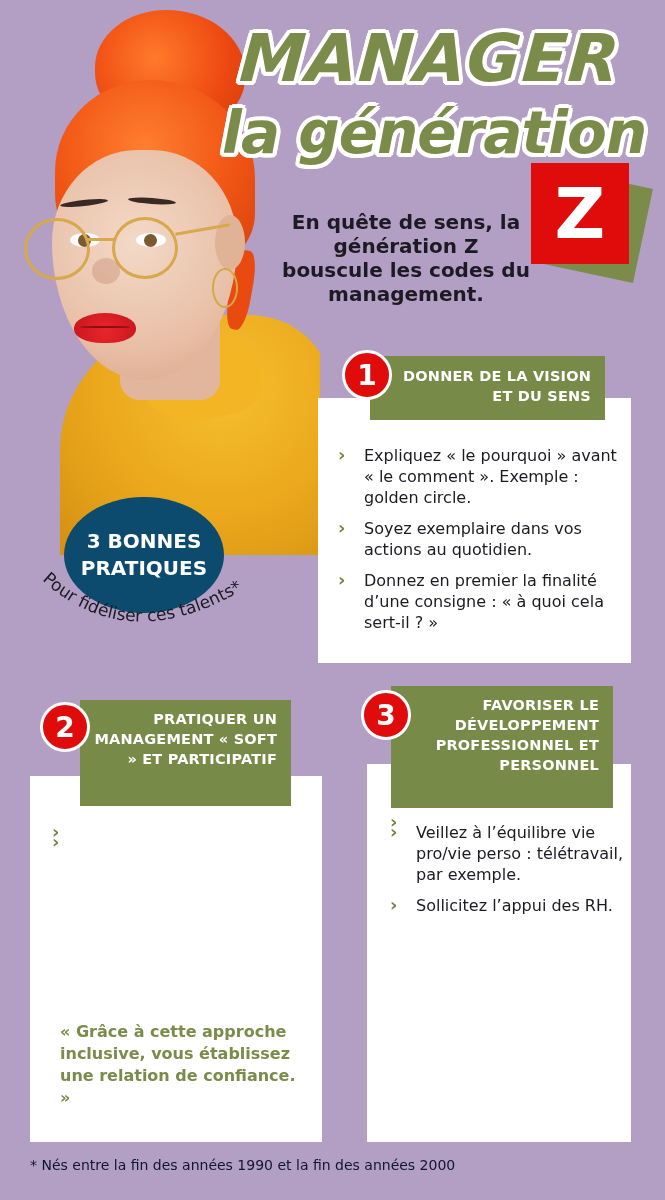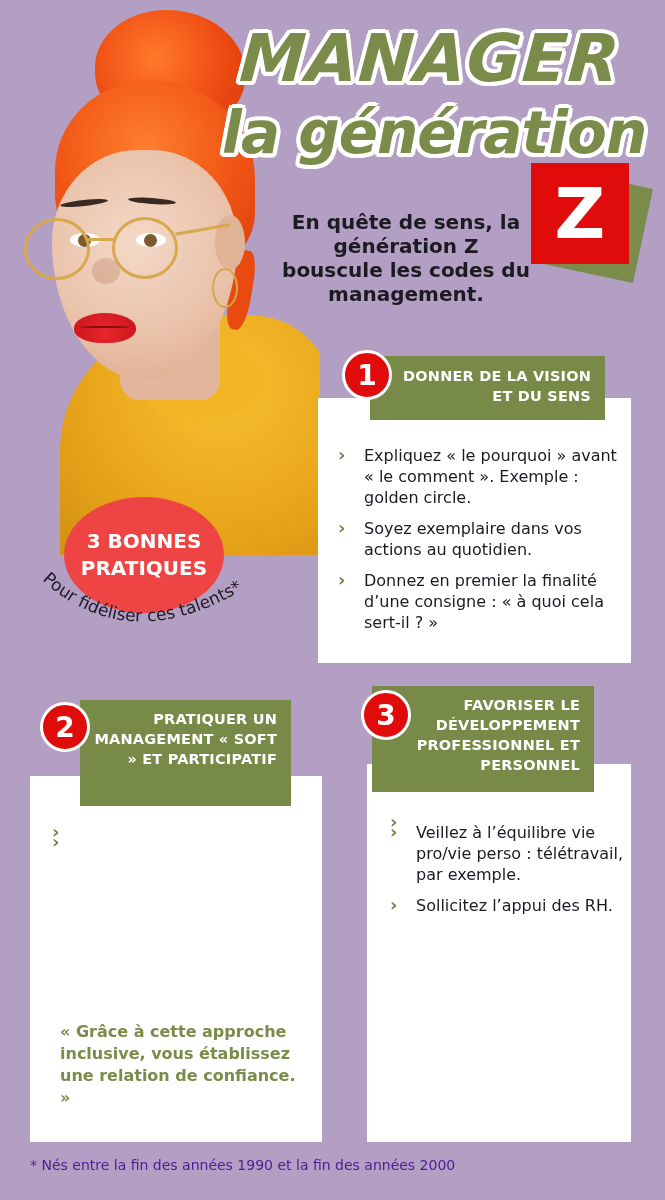--- a/index.html
+++ b/index.html
@@ -85,32 +85,32 @@
 
   
   .card2 { left: 30px; top: 776px; width: 292px; height: 366px; }
   .head2 { left: 80px; top: 700px; width: 211px; height: 106px; padding-top: 9px; }
   .badge2 { left: 40px; top: 702px; }
   .list2 { left: 46px; top: 822px; width: 275px; }
   .quote2 { left: 60px; top: 1021px; width: 250px; font-weight: bold; }
 
   
   .card3 { left: 367px; top: 764px; width: 264px; height: 378px; }
-  .head3 { left: 372px; top: 686px; width: 222px; height: 106px; padding-top: 9px; }
+  .head3 { left: 391px; top: 686px; width: 222px; height: 122px; padding-top: 9px; }
   .badge3 { left: 361px; top: 690px; }
   .list3 { left: 384px; top: 812px; width: 245px; }
 
   
-  .bubble { left: 64px; top: 497px; width: 160px; height: 116px; border-radius: 50%; background: #ef4444;
+  .bubble { left: 64px; top: 497px; width: 160px; height: 116px; border-radius: 50%; background: #0c4a6e;
     display: flex; align-items: center; justify-content: center; text-align: center; }
   .bubble-text { color: #fff; font-weight: bold; font-size: 20px; line-height: 27px; }
   .arc-svg { left: 20px; top: 520px; width: 290px; height: 130px; }
 
   
-  .footnote { left: 30px; top: 1157px; font-size: 14px; color: #4c1d95; }
+  .footnote { left: 30px; top: 1157px; font-size: 14px; color: #0f172a; }
 </style>
 </head>
 <body>
 
 <div class="abs portrait">
   <div class="abs sweater"></div>
   <div class="abs collar"></div>
   <div class="abs neck"></div>
   <div class="abs hair-bun"></div>
   <div class="abs hair-main"></div>

